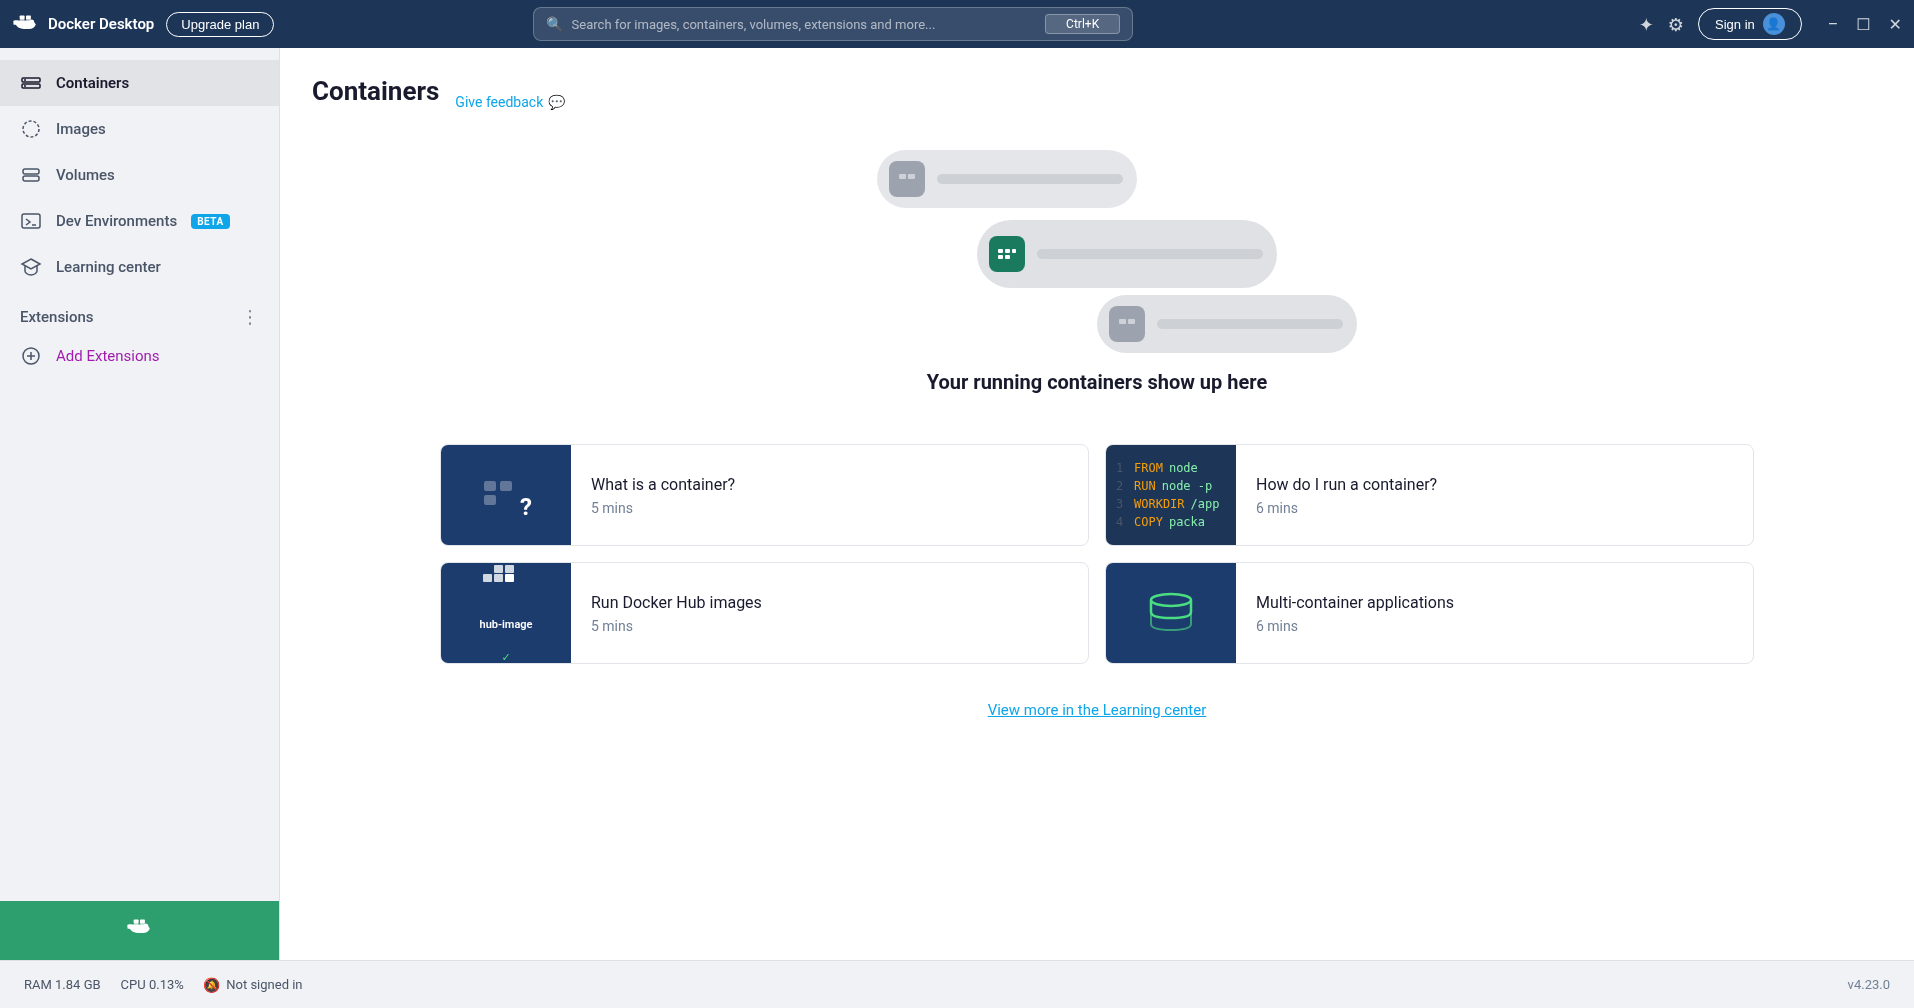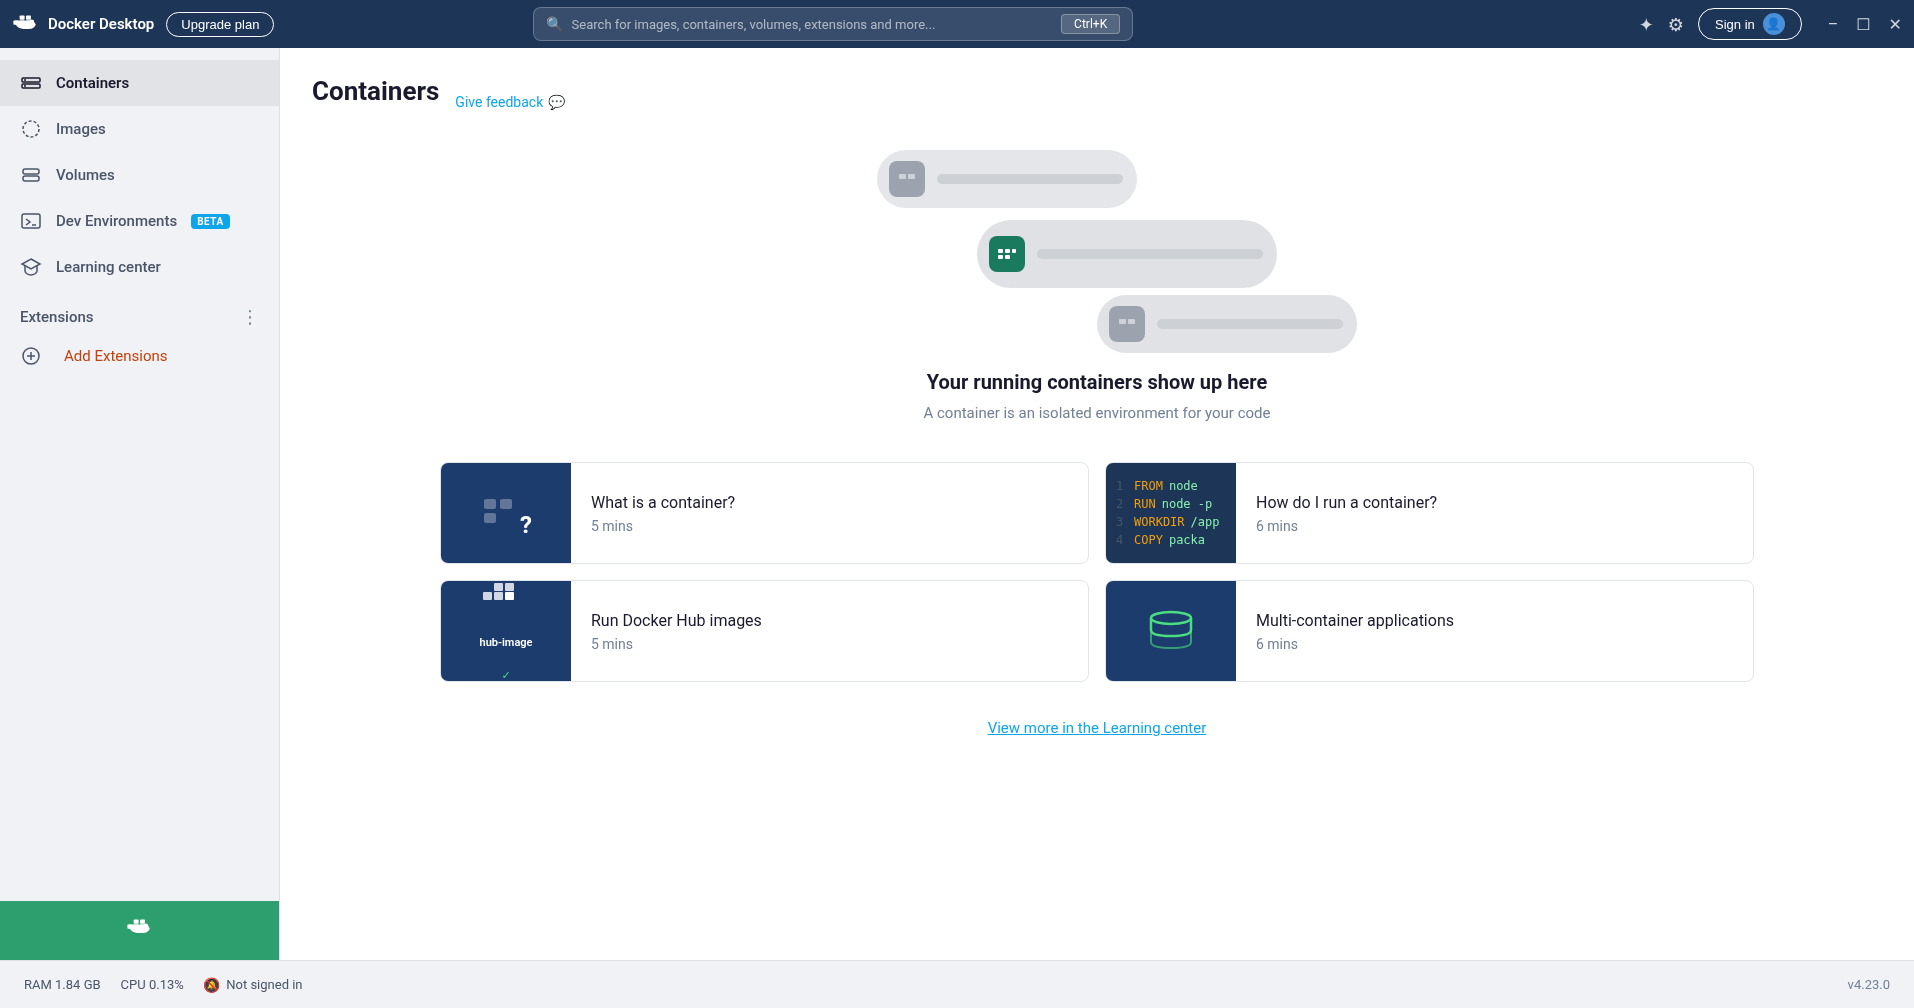--- a/index.html
+++ b/index.html
@@ -49,21 +49,21 @@
       padding: 0 12px;
       gap: 8px;
       color: rgba(255,255,255,0.8);
       font-size: 14px;
     }
     .search-bar .shortcut {
       margin-left: auto;
       background: rgba(255,255,255,0.15);
       border: 1px solid rgba(255,255,255,0.3);
       border-radius: 4px;
-      padding: 2px 12px;
+      padding: 2px 20px;
       font-size: 12px;
       color: white;
     }
     .titlebar-right {
       display: flex;
       align-items: center;
       gap: 14px;
       margin-left: auto;
     }
     .titlebar-icon {
@@ -175,24 +175,24 @@
       font-weight: 500;
     }
     .sidebar-section-icon {
       color: #718096;
       cursor: pointer;
       font-size: 18px;
     }
     .sidebar-add-item {
       display: flex;
       align-items: center;
-      gap: 22px;
+      gap: 14px;
       padding: 10px 20px;
       cursor: pointer;
-      color: #c2410c;
+      color: #a21caf;
       font-size: 15px;
     }
     .sidebar-footer {
       margin-top: auto;
       padding: 16px 0;
       background: #2d9e6d;
       display: flex;
       align-items: center;
       justify-content: center;
     }
@@ -577,21 +577,20 @@
               <rect x="11" y="5" width="7" height="5" rx="1" fill="rgba(255,255,255,0.5)"></rect>
             </svg>
           </div>
           <div class="pill-line"></div>
         </div>
       </div>
     </div>
 
     <div class="empty-state">
       <h2 class="empty-title">Your running containers show up here</h2>
-      <p class="empty-subtitle">A container is an isolated environment for your code</p>
     </div>
 
     <div class="cards-section">
       <div class="cards-grid">
 
         <div class="card">
           <div class="card-thumb" style="background:#1d3c6e;">
             <svg width="60" height="60" viewBox="0 0 60 60" fill="none">
               <rect x="8" y="16" width="12" height="10" rx="2" fill="rgba(255,255,255,0.3)"></rect>
               <rect x="24" y="16" width="12" height="10" rx="2" fill="rgba(255,255,255,0.3)"></rect>

